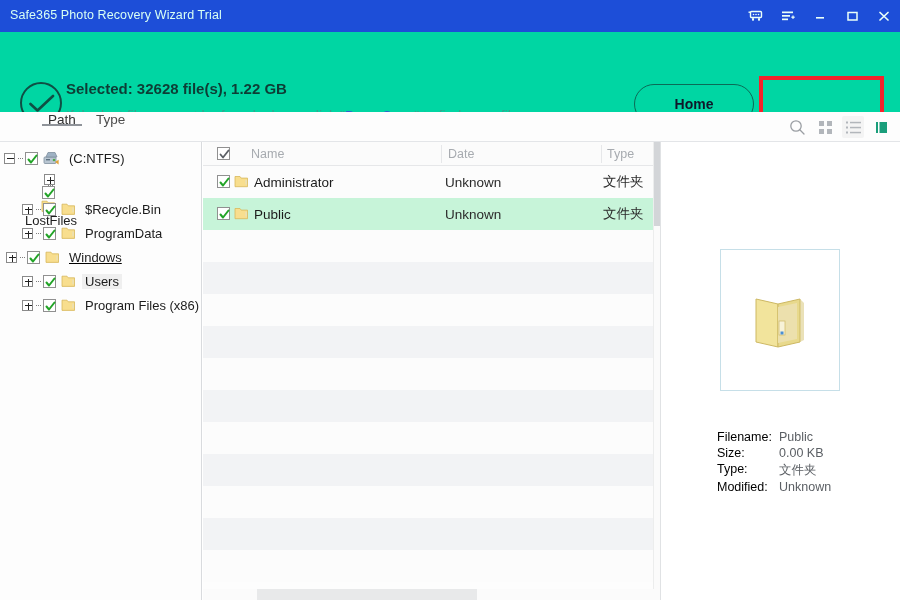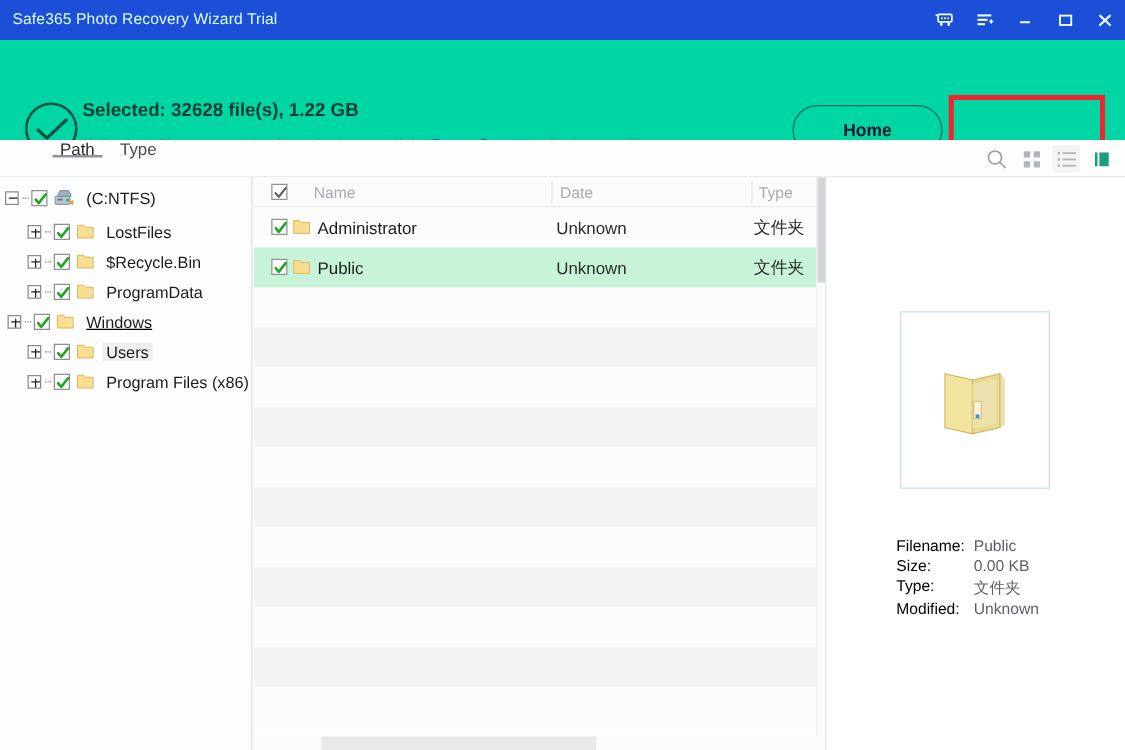--- a/index.html
+++ b/index.html
@@ -305,21 +305,21 @@
       <svg class="ico" width="17" height="15" viewBox="0 0 17 15">
           <rect x="1" y="6" width="12" height="6.5" rx="1" fill="#b9c6d2" stroke="#7f8f9e" stroke-width=".8"></rect>
           <path d="M3 6 L5 1.5 L12 1.5 L14 6 Z" fill="#9fb2c4" stroke="#7f8f9e" stroke-width=".8"></path>
           <rect x="3" y="8" width="4" height="1.4" fill="#5d7181"></rect>
           <circle cx="11" cy="9" r="1.3" fill="#4ea84e"></circle>
           <path d="M12 11 l3.6 -2.2 v4.6 Z" fill="#e0a33a"></path>
         </svg>
       <div class="tlabel">(C:NTFS)</div>
     </div>
 
-    <div class="tnode" style="left:22px; top:32px;">
+    <div class="tnode" style="left:22px; top:32px;flex-direction:column;">
       <div class="expander plus"></div>
       <div class="dots"></div>
       <div class="tcheck">
         <svg width="11" height="11" viewBox="0 0 11 11">
             <path d="M1.5 5.5 L4 8.5 L9.5 1.5" fill="none" stroke="#22a427" stroke-width="2" stroke-linecap="round" stroke-linejoin="round"></path>
           </svg>
       </div>
       <svg class="ico" width="15" height="14" viewBox="0 0 15 14">
           <path d="M1 2.2 h5 l1.2 1.6 h6.3 v8.6 h-12.5 z" fill="#f8de8e" stroke="#d8b85a" stroke-width=".8"></path>
           <rect x="11.3" y="5.6" width="1.6" height="4.6" fill="#ece0b4"></rect>

